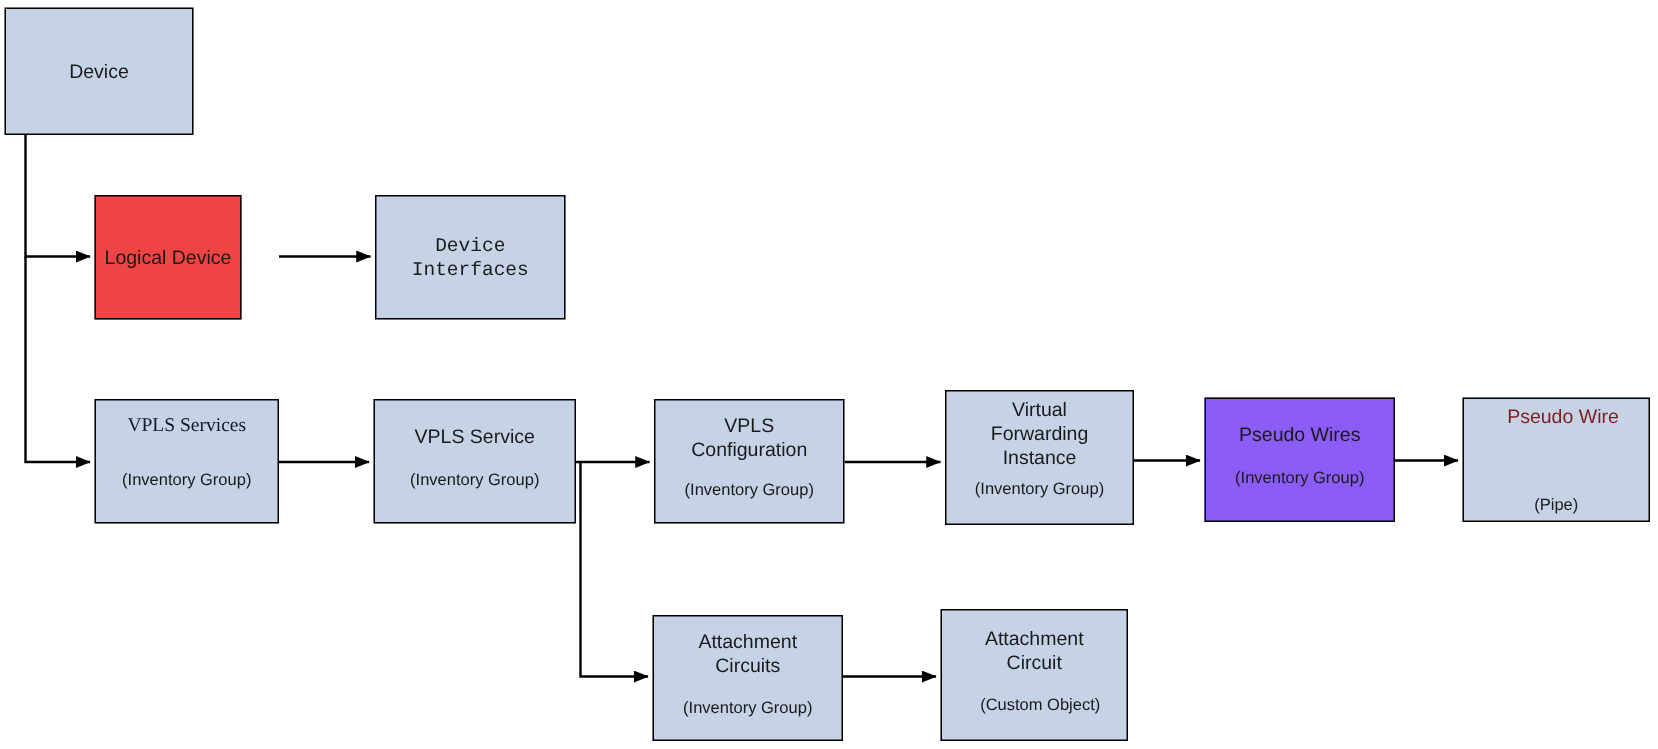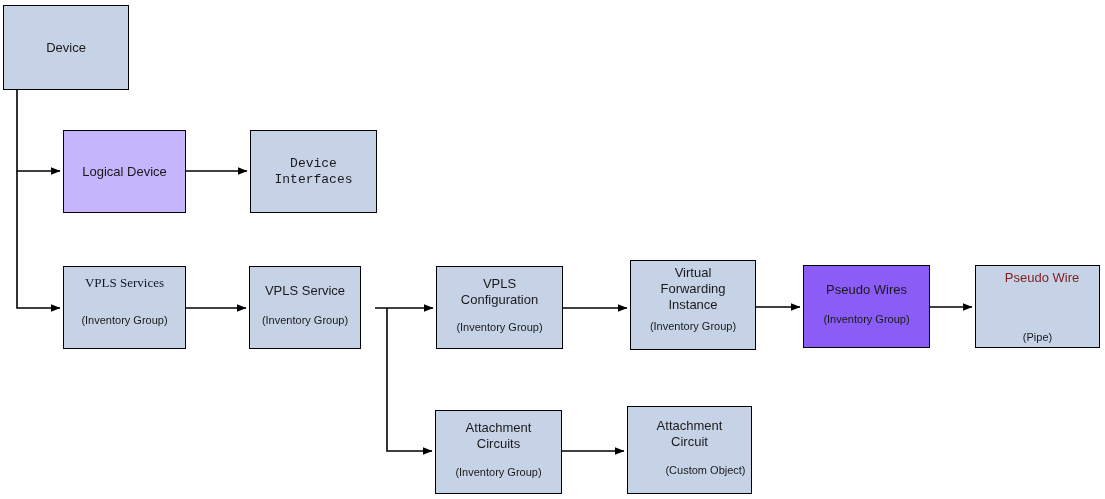--- a/index.html
+++ b/index.html
@@ -81,31 +81,31 @@
         <path d="M 756,307 L 800,307" fill="none" stroke="#000000" stroke-width="1.6" marker-end="url(#arrowhead)"></path>
         <path d="M 930,307 L 972,307" fill="none" stroke="#000000" stroke-width="1.6" marker-end="url(#arrowhead)"></path>
         <path d="M 562,451 L 624,451" fill="none" stroke="#000000" stroke-width="1.6" marker-end="url(#arrowhead)"></path>
       </g>
   </svg>
 
   <div id="node-layer">
       <div class="node single" style="left: 3px; top: 5px; width: 126px; height: 85px; background: rgb(198, 211, 231); border-color: rgb(0, 0, 0);">
         <div class="node-title" style="color: rgb(26, 26, 26);">Device</div>
       </div>
-      <div class="node single" style="left: 63px; top: 130px; width: 123px; height: 83px; background: #c4b5fd; border-color: rgb(0, 0, 0);">
+      <div class="node single" style="left: 63px; top: 130px; width: 98px; height: 83px; background: #ef4444; border-color: rgb(0, 0, 0);">
         <div class="node-title" style="color: rgb(26, 26, 26);">Logical Device</div>
       </div>
       <div class="node single" style="left: 250px; top: 130px; width: 127px; height: 83px; background: rgb(198, 211, 231); border-color: rgb(0, 0, 0);">
         <div class="node-title" style="color: rgb(26, 26, 26); font-family: Liberation Mono, monospace;">Device Interfaces</div>
       </div>
       <div class="node" style="left: 63px; top: 266px; width: 123px; height: 83px; background: rgb(198, 211, 231); border-color: rgb(0, 0, 0);">
         <div class="node-title" style="color: #0f172a; margin-top: 8px; font-family: Liberation Serif, serif;">VPLS Services</div>
         <div class="node-subtitle" style="color: rgb(26, 26, 26); position: absolute; top: 46px; left: 0px;">(Inventory Group)</div>
       </div>
-      <div class="node" style="left: 249px; top: 266px; width: 112px; height: 83px; background: rgb(198, 211, 231); border-color: rgb(0, 0, 0);">
+      <div class="node" style="left: 249px; top: 266px; width: 135px; height: 83px; background: rgb(198, 211, 231); border-color: rgb(0, 0, 0);">
         <div class="node-title" style="color: rgb(26, 26, 26); margin-top: 16px;">VPLS Service</div>
         <div class="node-subtitle" style="color: rgb(26, 26, 26); position: absolute; top: 46px; left: 0px;">(Inventory Group)</div>
       </div>
       <div class="node" style="left: 436px; top: 266px; width: 127px; height: 83px; background: rgb(198, 211, 231); border-color: rgb(0, 0, 0);">
         <div class="node-title" style="color: rgb(26, 26, 26); margin-top: 9px;">VPLS
 Configuration</div>
         <div class="node-subtitle" style="color: rgb(26, 26, 26); position: absolute; top: 53px; left: 0px;">(Inventory Group)</div>
       </div>
       <div class="node" style="left: 630px; top: 260px; width: 126px; height: 90px; background: rgb(198, 211, 231); border-color: rgb(0, 0, 0);">
         <div class="node-title" style="color: rgb(26, 26, 26); margin-top: 4px;">Virtual
@@ -122,17 +122,17 @@
         <div class="node-subtitle" style="color: rgb(26, 26, 26); position: absolute; top: 64px; left: 0px;">(Pipe)</div>
       </div>
       <div class="node" style="left: 435px; top: 410px; width: 127px; height: 84px; background: rgb(198, 211, 231); border-color: rgb(0, 0, 0);">
         <div class="node-title" style="color: rgb(26, 26, 26); margin-top: 9px;">Attachment
 Circuits</div>
         <div class="node-subtitle" style="color: rgb(26, 26, 26); position: absolute; top: 54px; left: 0px;">(Inventory Group)</div>
       </div>
       <div class="node" style="left: 627px; top: 406px; width: 125px; height: 88px; background: rgb(198, 211, 231); border-color: rgb(0, 0, 0);">
         <div class="node-title" style="color: rgb(26, 26, 26); margin-top: 11px;">Attachment
 Circuit</div>
-        <div class="node-subtitle" style="color: rgb(26, 26, 26); position: absolute; top: 56px; left: 16px;">(Custom Object)</div>
+        <div class="node-subtitle" style="color: rgb(26, 26, 26); position: absolute; top: 56px; left: 4px;">(Custom Object)</div>
       </div>
     </div>
 
 </div>
 
 </body></html>

